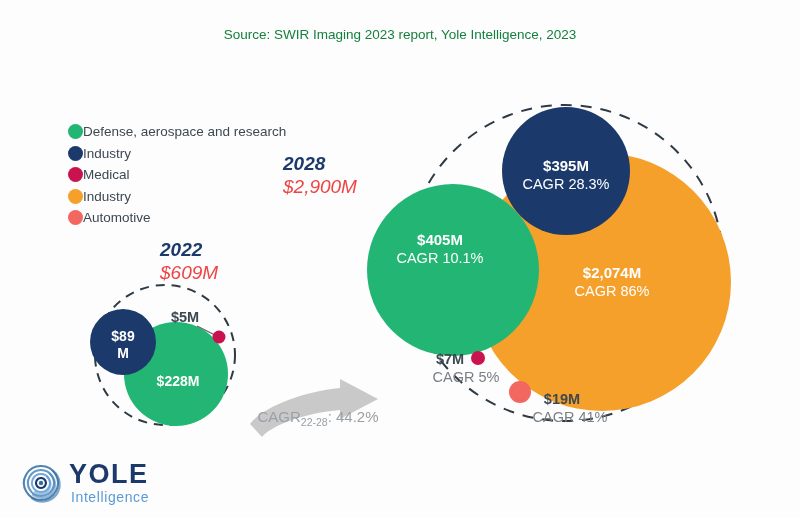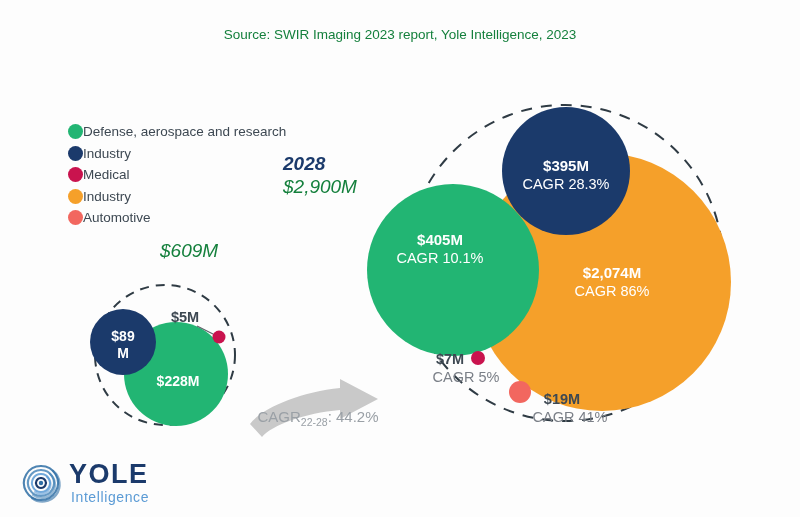--- a/index.html
+++ b/index.html
@@ -74,21 +74,21 @@
     line-height: 1.15;
     font-style: italic;
   }
   .cluster-year {
     font-size: 19px;
     font-weight: bold;
     color: #1b3a6b;
   }
   .cluster-total {
     font-size: 19px;
-    color: #15803d;
+    color: #ef4444;
     margin-top: 1px;
   }
   #label-2022 { left: 160px; top: 239px; width: 110px; }
   #label-2028 { left: 283px; top: 153px; width: 125px; }
 
   
   .chart-svg {
     position: absolute;
     left: 0;
     top: 0;
@@ -184,20 +184,21 @@
       <span class="legend-dot" style="background:#f5a02a"></span>
       <span class="legend-label">Industry</span>
     </div>
     <div class="legend-row">
       <span class="legend-dot" style="background:#f2675f"></span>
       <span class="legend-label">Automotive</span>
     </div>
   </div>
 
   <div class="cluster-label" id="label-2022">
+    <div class="cluster-year">2022</div>
     <div class="cluster-total">$609M</div>
   </div>
   <div class="cluster-label" id="label-2028">
     <div class="cluster-year">2028</div>
     <div class="cluster-total">$2,900M</div>
   </div>
 
   <svg class="chart-svg" width="800" height="517" viewBox="0 0 800 517">
 
     <circle cx="165" cy="355" r="70" fill="none" stroke="#2f3b44" stroke-width="2" stroke-dasharray="9 7" stroke-linecap="butt"></circle>

